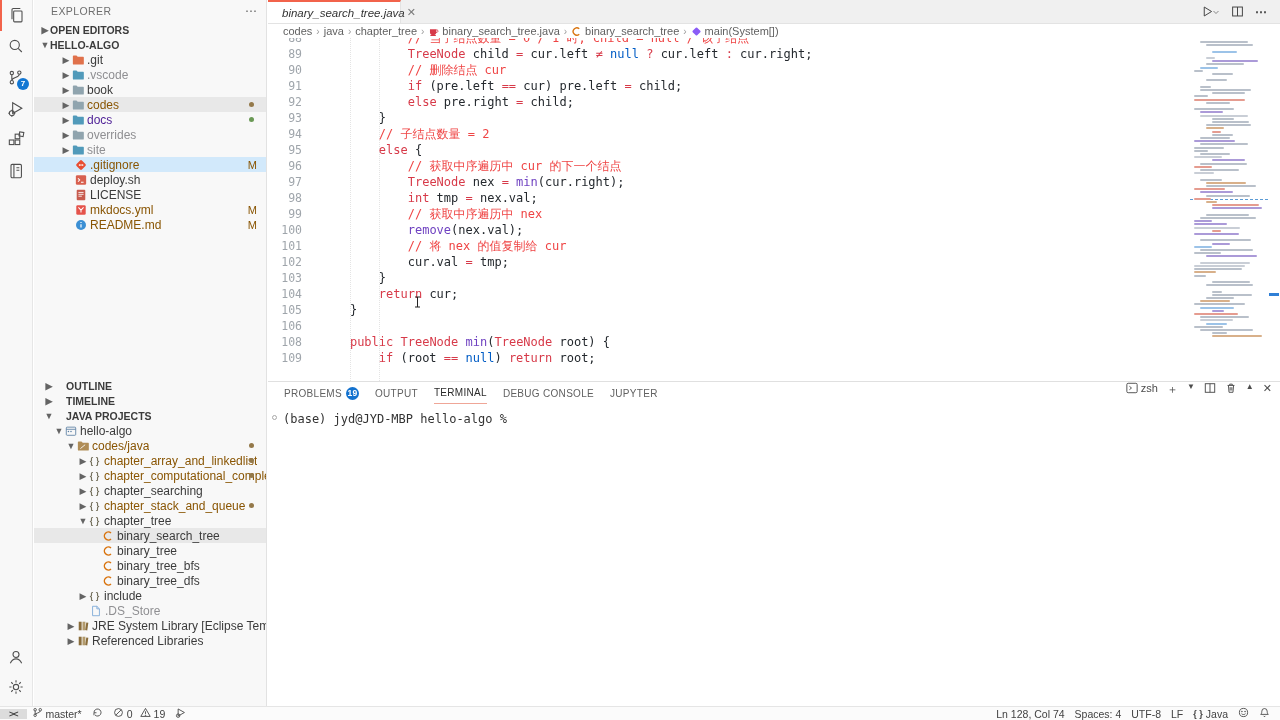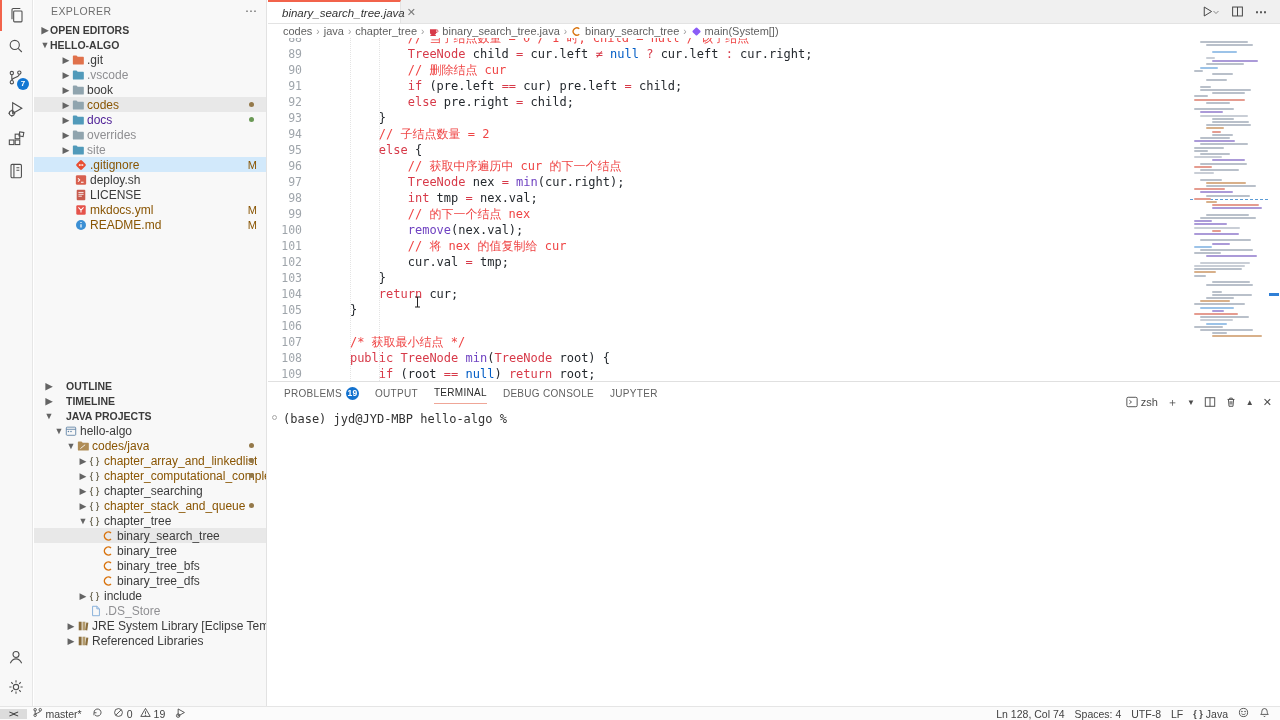--- a/index.html
+++ b/index.html
@@ -70,21 +70,21 @@
   .ov-mark { position:absolute; left:1px; right:1px; top:255px; height:3px; background:#2f7fd6; }
   .mouse-ibeam { position:absolute; left:146px; top:256px; width:7px; height:12px; }
   .mouse-ibeam svg { width:7px; height:12px; stroke:#222; stroke-width:1; fill:none; }
 
   
   .panel { position:absolute; left:0; top:381px; right:0; bottom:0; background:#fff; border-top:1px solid #e0e0e0; }
   .panel-tabs { position:absolute; left:16px; top:0; height:22px; display:flex; align-items:center; gap:16px; }
   .ptab { position:relative; font-size:10px; color:#616161; letter-spacing:.3px; cursor:pointer; display:flex; align-items:center; gap:4px; height:22px; }
   .ptab.active { color:#2b2b2b; border-bottom:1px solid rgba(226,93,66,.55); }
   .ptab-badge { background:#1372cf; color:#fff; border-radius:7px; min-width:13px; height:13px; font-size:8.5px; line-height:13px; text-align:center; font-weight:bold; }
-  .panel-actions { position:absolute; right:8px; top:9px; height:22px; display:flex; align-items:center; gap:9px; color:#4c4c4c; font-size:11px; }
+  .panel-actions { position:absolute; right:8px; top:0; height:22px; display:flex; align-items:flex-start; gap:9px; color:#4c4c4c; font-size:11px; }
   .panel-actions .pa { cursor:pointer; display:flex; align-items:center; gap:3px; }
   .panel-actions svg { width:12px; height:12px; stroke:#4c4c4c; fill:none; stroke-width:1.1; }
   .term-body { position:absolute; left:0; top:22px; right:0; bottom:0; }
   .term-line { position:absolute; left:15px; top:8px; font-family:"DejaVu Sans Mono", monospace; font-size:12px; color:#333; }
   .term-decor { position:absolute; left:4px; top:11px; width:5px; height:5px; border:1px solid #a8a8a8; border-radius:50%; }
 
   
   .status-bar { position:absolute; left:0; right:0; bottom:0; height:14px; background:#fbfbfb; border-top:1px solid #e5e5e5;
     display:flex; align-items:center; font-size:10.5px; color:#424242; }
   .sb-item { display:flex; align-items:center; gap:3px; padding:0 5px; height:100%; cursor:pointer; white-space:nowrap; }
@@ -538,29 +538,28 @@
           <div class="code-line"><span class="num">89</span><span class="ct"><span class="tok-p">            </span><span class="tok-k">TreeNode</span><span class="tok-p"> child </span><span class="tok-k">=</span><span class="tok-p"> cur.left </span><span class="tok-k">≠</span><span class="tok-p"> </span><span class="tok-n">null</span><span class="tok-p"> </span><span class="tok-k">?</span><span class="tok-p"> cur.left </span><span class="tok-k">:</span><span class="tok-p"> cur.right;</span></span></div>
           <div class="code-line"><span class="num">90</span><span class="ct"><span class="tok-p">            </span><span class="tok-c">// 删除结点 cur</span></span></div>
           <div class="code-line"><span class="num">91</span><span class="ct"><span class="tok-p">            </span><span class="tok-k">if</span><span class="tok-p"> (pre.left </span><span class="tok-k">==</span><span class="tok-p"> cur) pre.left </span><span class="tok-k">=</span><span class="tok-p"> child;</span></span></div>
           <div class="code-line"><span class="num">92</span><span class="ct"><span class="tok-p">            </span><span class="tok-k">else</span><span class="tok-p"> pre.right </span><span class="tok-k">=</span><span class="tok-p"> child;</span></span></div>
           <div class="code-line"><span class="num">93</span><span class="ct"><span class="tok-p">        </span><span class="tok-p">}</span></span></div>
           <div class="code-line"><span class="num">94</span><span class="ct"><span class="tok-p">        </span><span class="tok-c">// 子结点数量 = 2</span></span></div>
           <div class="code-line"><span class="num">95</span><span class="ct"><span class="tok-p">        </span><span class="tok-k">else</span><span class="tok-p"> {</span></span></div>
           <div class="code-line"><span class="num">96</span><span class="ct"><span class="tok-p">            </span><span class="tok-c">// 获取中序遍历中 cur 的下一个结点</span></span></div>
           <div class="code-line"><span class="num">97</span><span class="ct"><span class="tok-p">            </span><span class="tok-k">TreeNode</span><span class="tok-p"> nex </span><span class="tok-k">=</span><span class="tok-p"> </span><span class="tok-f">min</span><span class="tok-p">(cur.right);</span></span></div>
           <div class="code-line"><span class="num">98</span><span class="ct"><span class="tok-p">            </span><span class="tok-k">int</span><span class="tok-p"> tmp </span><span class="tok-k">=</span><span class="tok-p"> nex.val;</span></span></div>
-          <div class="code-line"><span class="num">99</span><span class="ct"><span class="tok-p">            </span><span class="tok-c">// 的下一个结点 nex</span></span></div>
+          <div class="code-line"><span class="num">99</span><span class="ct"><span class="tok-p">            </span><span class="tok-c">// 获取中序遍历中 nex</span></span></div>
           <div class="code-line"><span class="num">100</span><span class="ct"><span class="tok-p">            </span><span class="tok-f">remove</span><span class="tok-p">(nex.val);</span></span></div>
           <div class="code-line"><span class="num">101</span><span class="ct"><span class="tok-p">            </span><span class="tok-c">// 将 nex 的值复制给 cur</span></span></div>
           <div class="code-line"><span class="num">102</span><span class="ct"><span class="tok-p">            </span><span class="tok-p">cur.val </span><span class="tok-k">=</span><span class="tok-p"> tmp;</span></span></div>
           <div class="code-line"><span class="num">103</span><span class="ct"><span class="tok-p">        </span><span class="tok-p">}</span></span></div>
           <div class="code-line"><span class="num">104</span><span class="ct"><span class="tok-p">        </span><span class="tok-k">return</span><span class="tok-p"> cur;</span></span></div>
           <div class="code-line"><span class="num">105</span><span class="ct"><span class="tok-p">    </span><span class="tok-p">}</span></span></div>
           <div class="code-line"><span class="num">106</span><span class="ct"><span class="tok-p"></span></span></div>
-          <div class="code-line"><span class="num">107</span><span class="ct"><span class="tok-p">    </span><span class="tok-c">/* 获取最小结点 */</span></span></div>
           <div class="code-line"><span class="num">108</span><span class="ct"><span class="tok-p">    </span><span class="tok-k">public</span><span class="tok-p"> </span><span class="tok-k">TreeNode</span><span class="tok-p"> </span><span class="tok-f">min</span><span class="tok-p">(</span><span class="tok-k">TreeNode</span><span class="tok-p"> root) {</span></span></div>
           <div class="code-line"><span class="num">109</span><span class="ct"><span class="tok-p">        </span><span class="tok-k">if</span><span class="tok-p"> (root </span><span class="tok-k">==</span><span class="tok-p"> </span><span class="tok-n">null</span><span class="tok-p">) </span><span class="tok-k">return</span><span class="tok-p"> root;</span></span></div>
         </div>
       <div class="minimap" id="minimap">
           <div class="mm-cursorline"></div>
           <div class="mm-row" style="top: 3px; left: 10px; width: 47.9916px; background: rgb(185, 192, 202);"></div>
           <div class="mm-row" style="top: 6.2px; left: 16px; width: 46.8264px; background: rgb(185, 192, 202);"></div>
           <div class="mm-row" style="top: 12.6px; left: 22px; width: 24.5427px; background: rgb(156, 195, 232);"></div>
           <div class="mm-row" style="top: 19px; left: 16px; width: 8.70468px; background: rgb(201, 206, 214);"></div>
           <div class="mm-row" style="top: 22.2px; left: 22px; width: 45.6269px; background: rgb(171, 154, 216);"></div>

